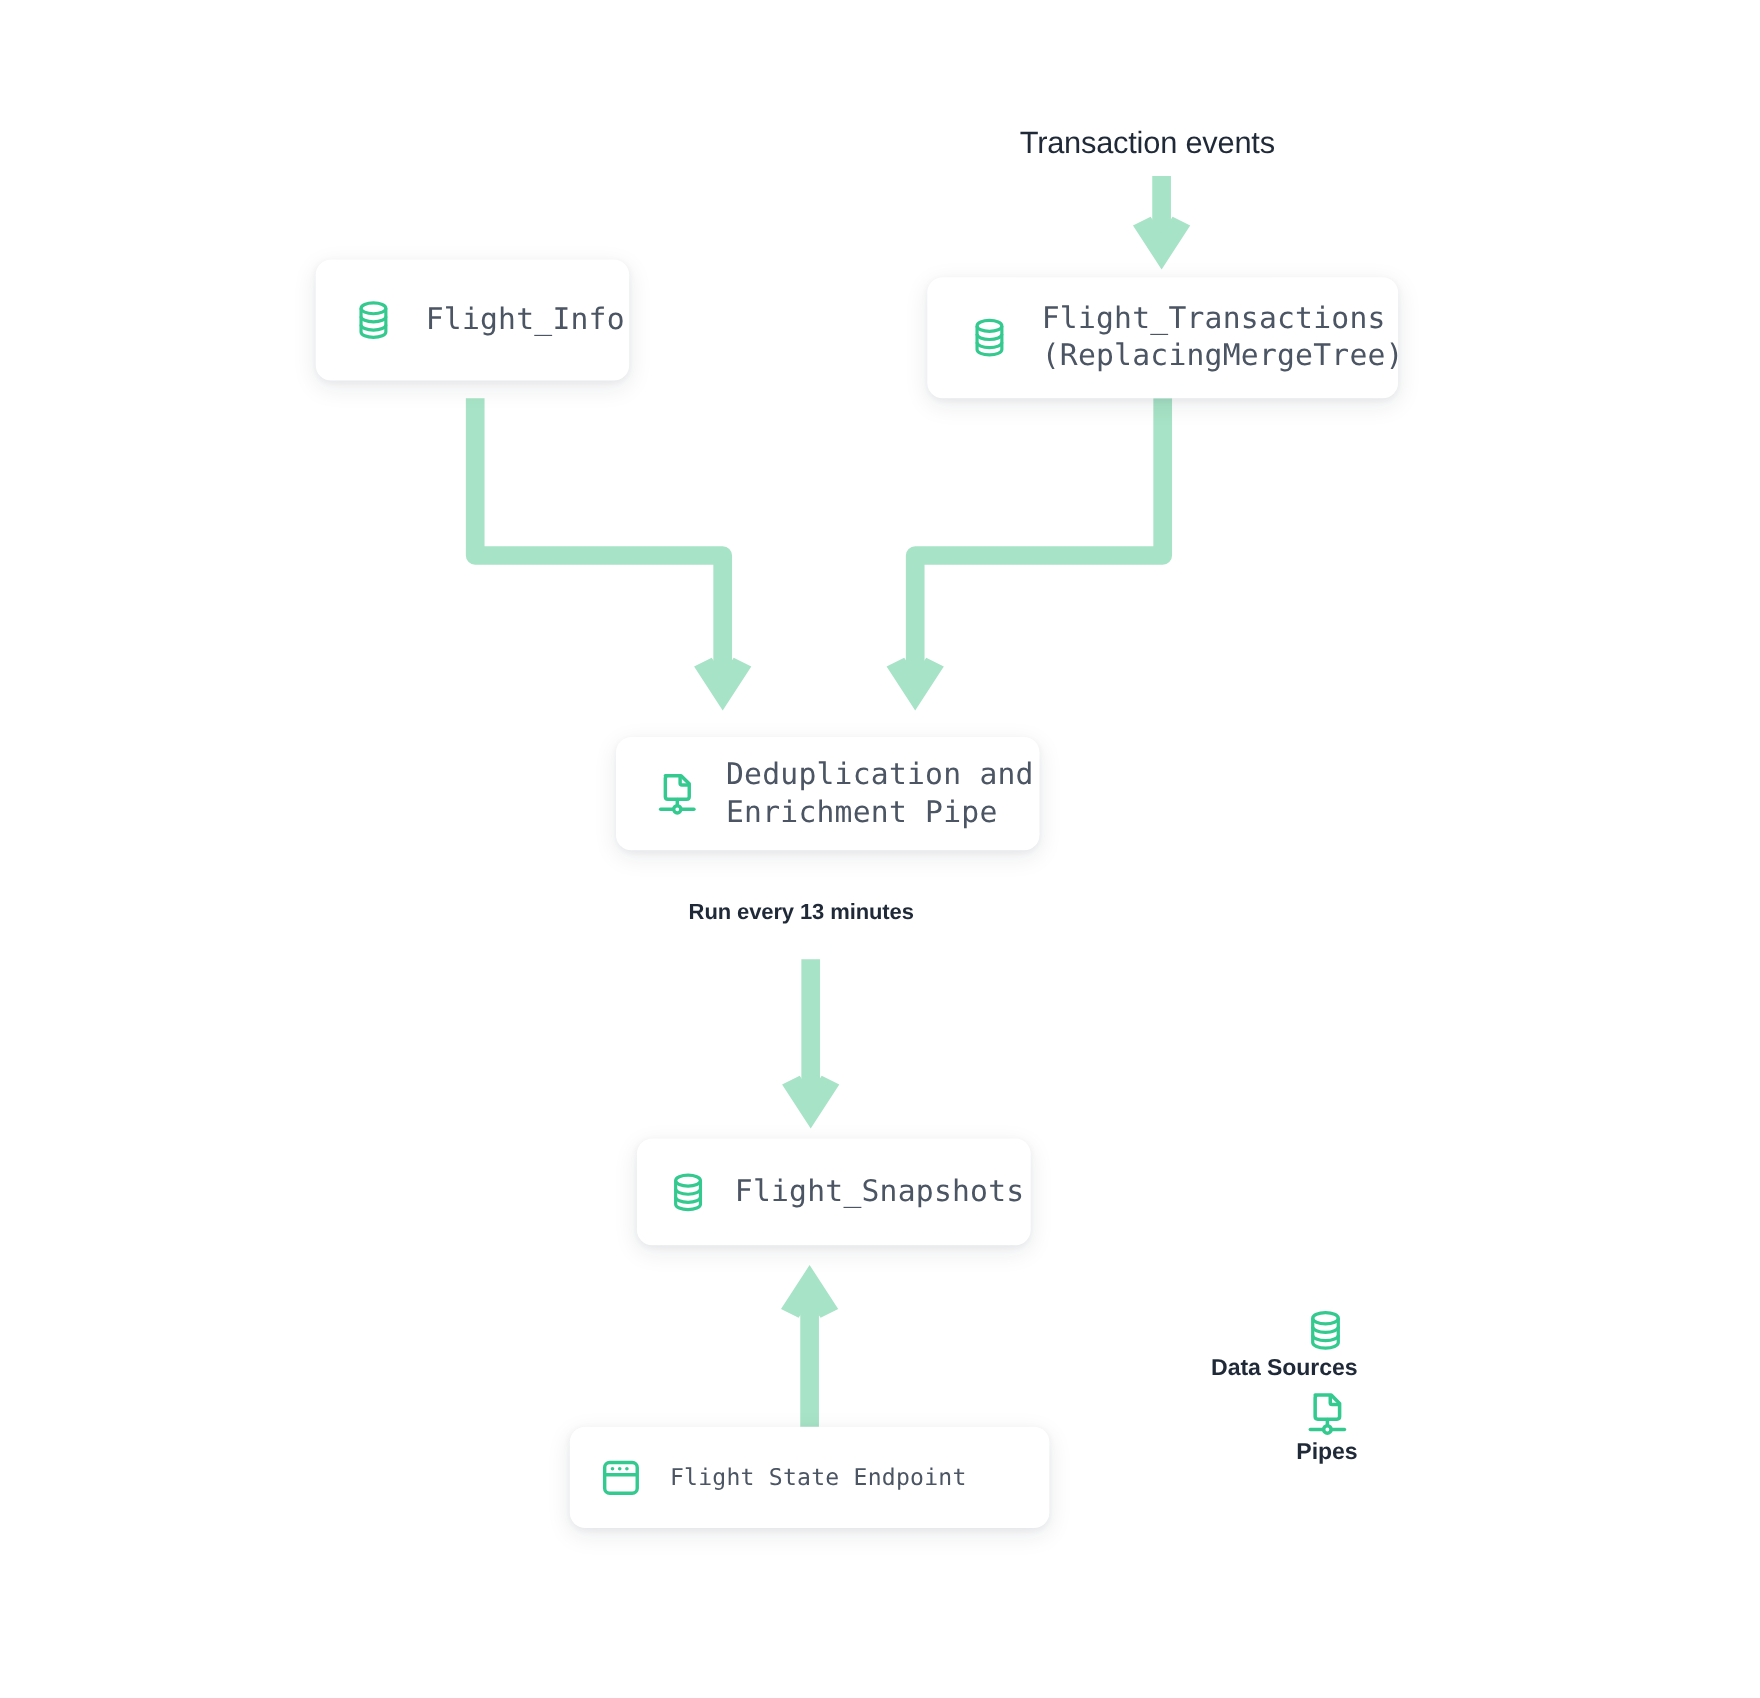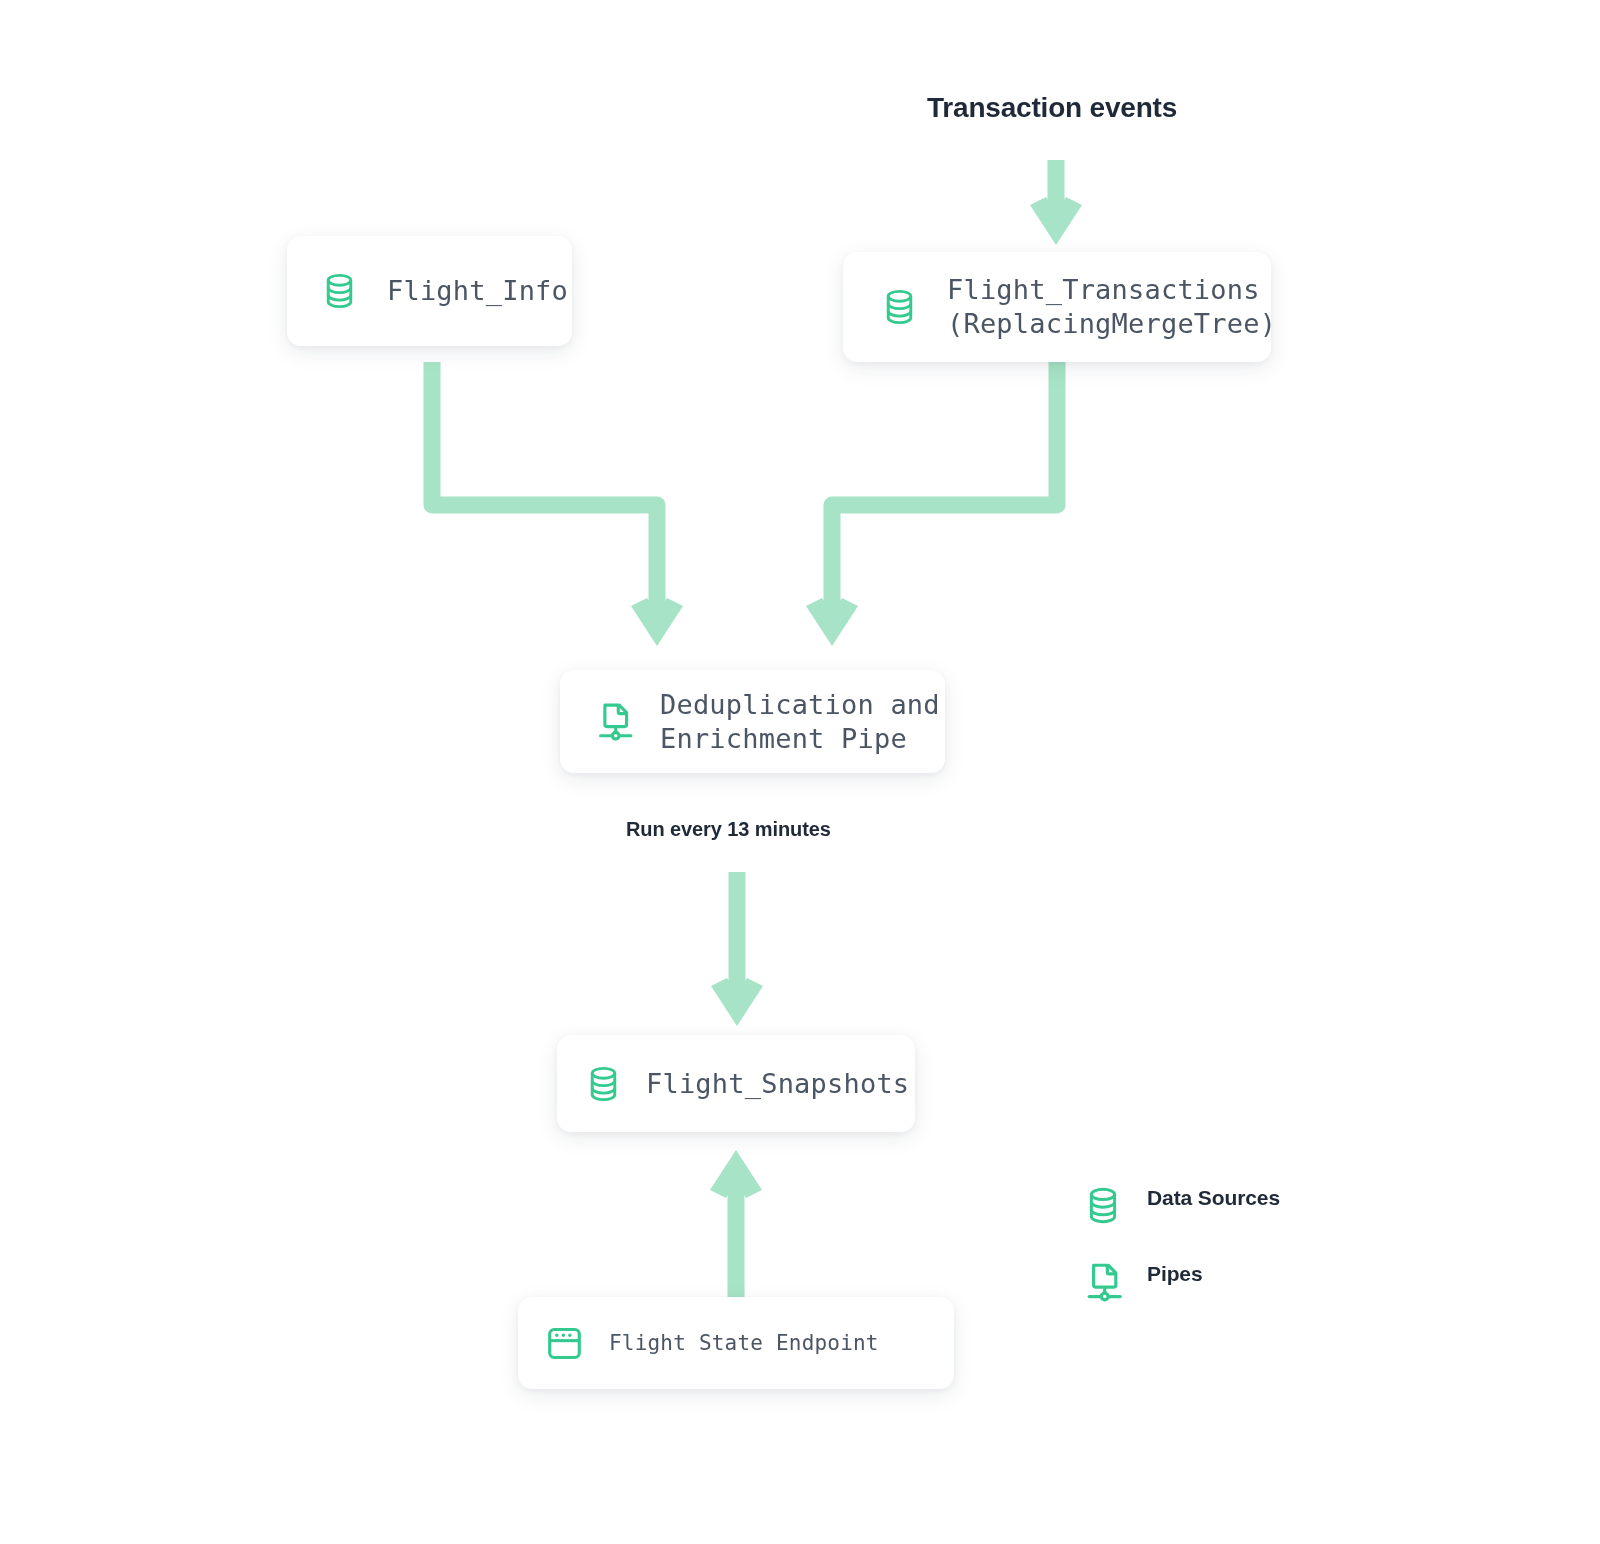--- a/index.html
+++ b/index.html
@@ -55,57 +55,58 @@
   }
   #node-flight-transactions .node-label{font-size:27px;line-height:34px;margin-left:31px;}
 
   #node-dedup-pipe{
     left:560px;top:670px;width:385px;height:103px;
     padding-left:37px;
   }
   #node-dedup-pipe .node-label{font-size:27px;line-height:34px;margin-left:25px;}
 
   #node-flight-snapshots{
-    left:557px;top:1035px;width:358px;height:97px;
+    left:579px;top:1035px;width:358px;height:97px;
     padding-left:30px;
   }
   #node-flight-snapshots .node-label{font-size:27px;line-height:34px;margin-left:26px;}
 
   #node-flight-state-endpoint{
     left:518px;top:1297px;width:436px;height:92px;
     padding-left:28px;
   }
   #node-flight-state-endpoint .node-label{font-size:21px;line-height:34px;margin-left:26px;}
 
   
   .floating-label{
     position:absolute;
     font-family:"Liberation Sans", sans-serif;
     color:#1f2937;
     z-index:4;
     white-space:nowrap;
   }
   #label-transaction-events{
-    left:927px;top:92px;
-    font-size:28px;font-weight:700;letter-spacing:-.2px;
+    left:927px;top:114px;
+    font-size:28px;font-weight:400;letter-spacing:-.2px;
   }
   #label-run-every{
     left:626px;top:818px;
     font-size:20px;font-weight:700;letter-spacing:-.1px;
   }
 
   
   #legend{
     position:absolute;left:1086px;top:1186px;
     z-index:4;
   }
   .legend-row{
-    display:flex;align-items:flex-start;
+    display:flex;align-items:flex-end;
     height:62px;
     margin-bottom:14px;
+    flex-direction:column;
   }
   .legend-row:last-child{margin-bottom:0;}
   .legend-icon{
     width:46px;flex:0 0 46px;
     display:flex;align-items:center;justify-content:flex-start;
   }
   .legend-text{
     margin-left:15px;
     font-size:21px;font-weight:700;color:#1f2937;
     letter-spacing:-.1px;

